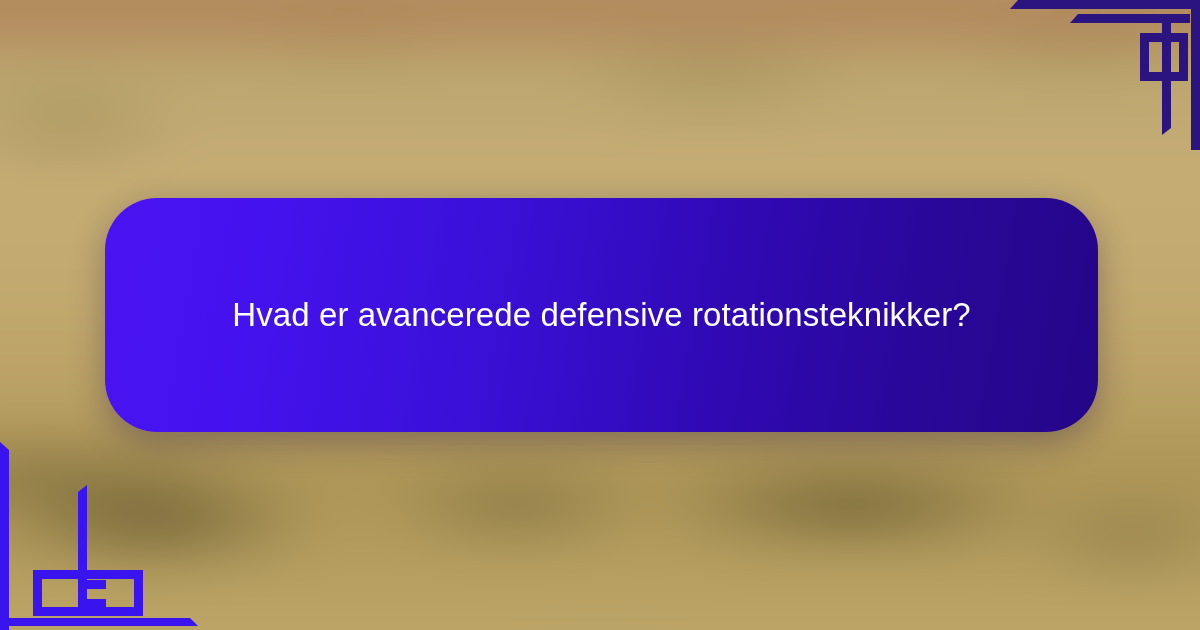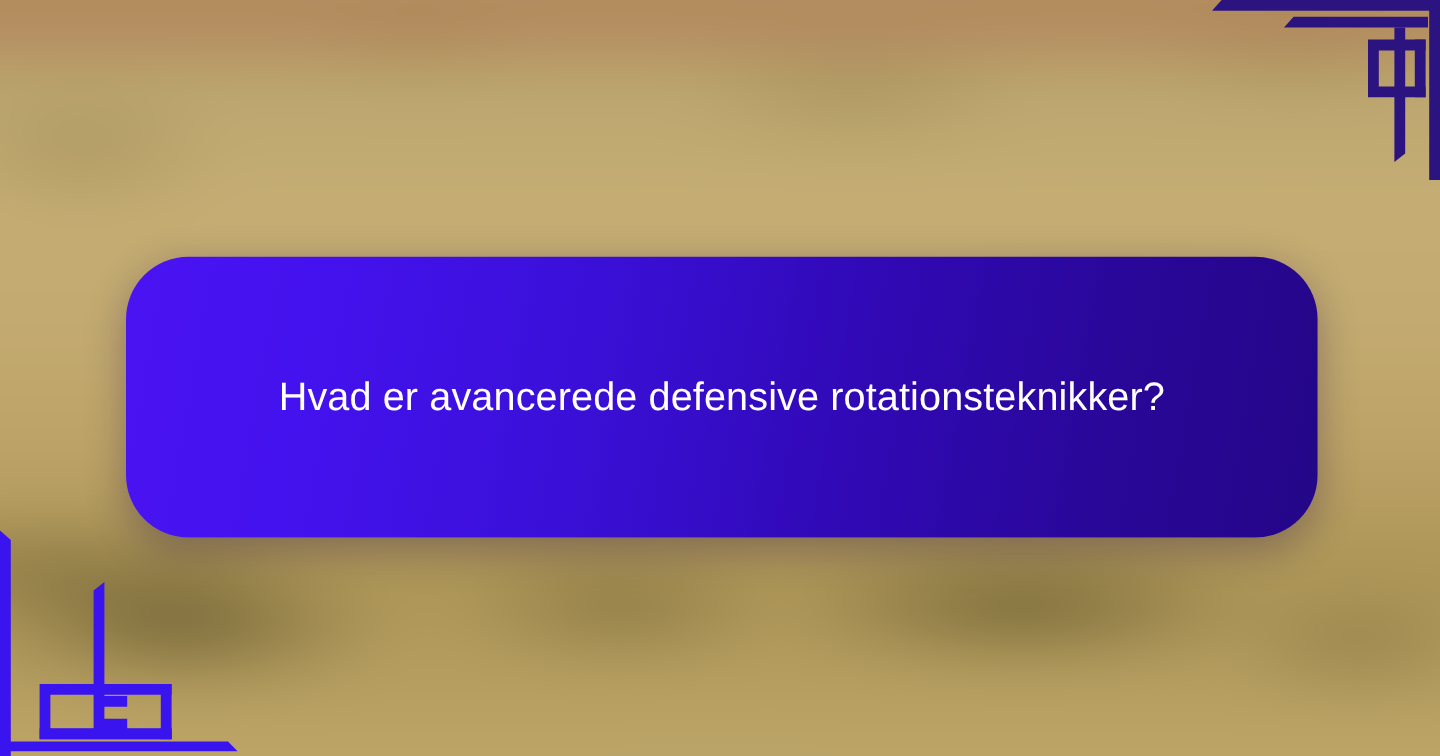--- a/index.html
+++ b/index.html
@@ -68,21 +68,21 @@
 
   .orn-tr { top:0; right:0; width:210px; height:150px; }
   .orn-bl { left:0; bottom:0; width:200px; height:200px; }
 
   .orn-tr svg, .orn-bl svg { display:block; width:100%; height:100%; }
 
   
   .card {
     position:absolute;
     left:105px;
-    top:214px;
+    top:198px;
     width:993px;
     height:234px;
     border-radius:52px;
     background:linear-gradient(100deg, #4a13f2 0%, #4412ee 16%, #3a10d8 38%, #3009b4 62%, #290798 82%, #240688 100%);
     display:flex;
     align-items:center;
     justify-content:center;
     box-shadow:0 10px 34px rgba(20,5,70,0.30);
   }
 

